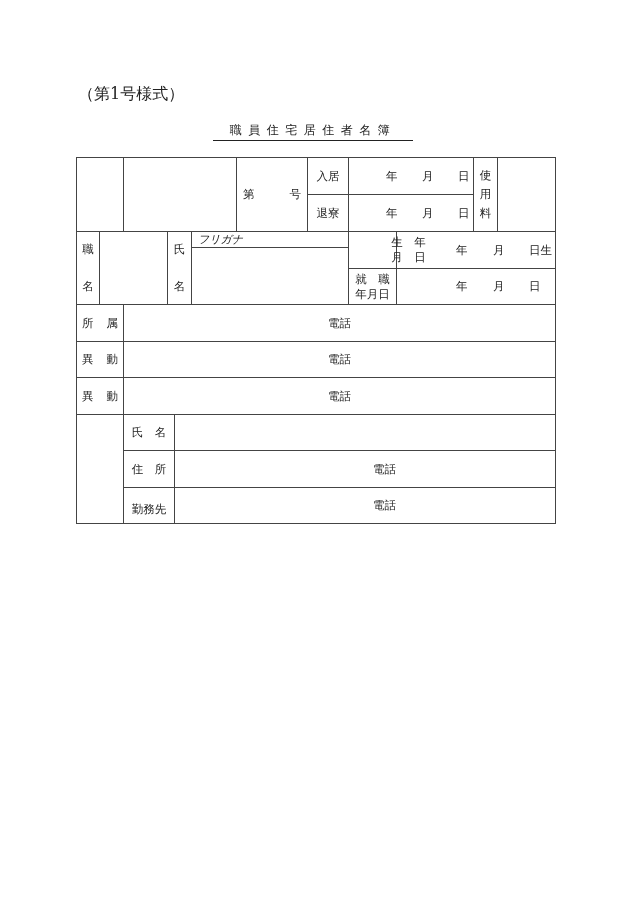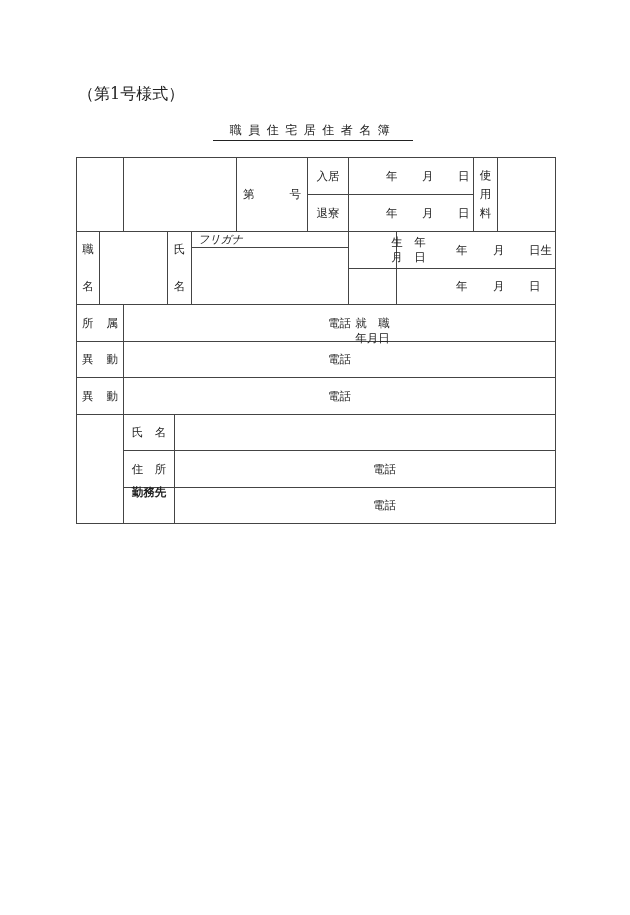--- a/index.html
+++ b/index.html
@@ -104,21 +104,21 @@
   <div class="c vtext" style="left:352px; top:232px; width:47px; height:36px; line-height:15px;margin-left:33px;">
     <span>生　年</span>
     <span>月　日</span>
   </div>
   <div class="c" style="left:397px; top:232px; width:158px; height:36px;">
     <span style="position:absolute; left:59px;">年</span>
     <span style="position:absolute; left:96px;">月</span>
     <span style="position:absolute; left:132px;">日生</span>
   </div>
 
-  <div class="c vtext" style="left:349px; top:269px; width:47px; height:35px; line-height:15px;margin-top:44px;">
+  <div class="c vtext" style="left:349px; top:269px; width:47px; height:35px; line-height:15px;">
     <span>就　職</span>
     <span>年月日</span>
   </div>
   <div class="c" style="left:397px; top:269px; width:158px; height:35px;">
     <span style="position:absolute; left:59px;">年</span>
     <span style="position:absolute; left:96px;">月</span>
     <span style="position:absolute; left:132px;">日</span>
   </div>
 
   <div class="c spread" style="left:77px; top:305px; width:46px; height:36px; padding:0 5px;">
@@ -146,17 +146,17 @@
   </div>
 
 
   <div class="c" style="left:124px; top:415px; width:50px; height:35px;">氏　名</div>
 
   <div class="c" style="left:124px; top:451px; width:50px; height:36px;">住　所</div>
   <div class="c" style="left:175px; top:451px; width:380px; height:36px;">
     <span style="position:absolute; left:198px;">電話</span>
   </div>
 
-  <div class="c" style="left:124px; top:475px; width:50px; height:35px;font-weight:bold;">勤務先</div>
+  <div class="c" style="left:124px; top:492px; width:50px; height:35px;">勤務先</div>
   <div class="c" style="left:175px; top:488px; width:380px; height:35px;">
     <span style="position:absolute; left:198px;">電話</span>
   </div>
 </div>
 
 </body></html>

